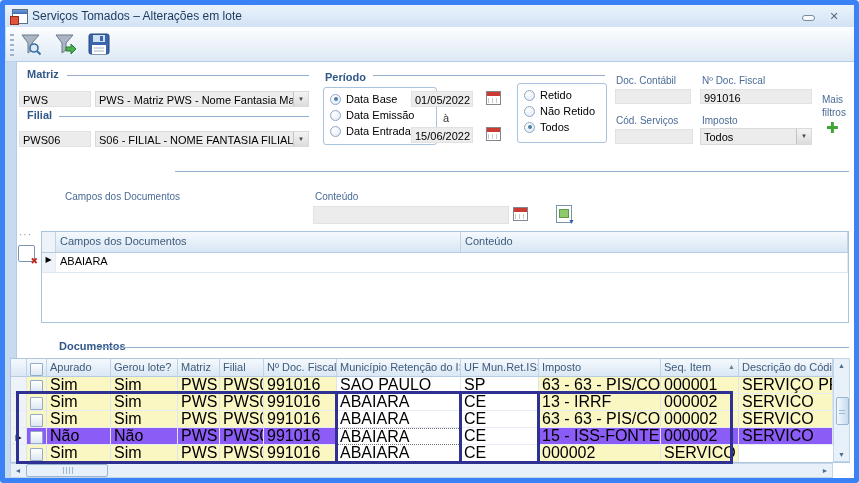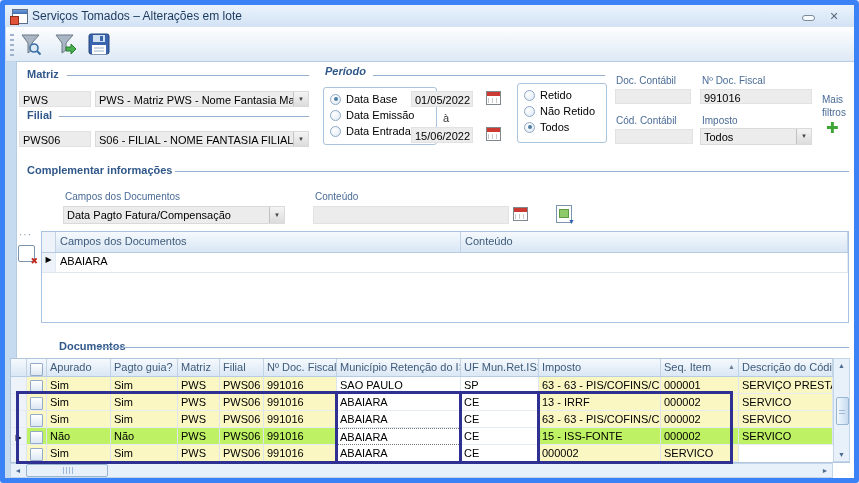--- a/index.html
+++ b/index.html
@@ -48,24 +48,24 @@
   .sgrid .row{display:flex;height:19px;border-bottom:1px solid #dfe7f0;}
   .sgrid .row>div{font-size:11px;color:#000;padding:2px 4px;border-right:1px solid #e4ebf3;box-sizing:border-box;white-space:nowrap;overflow:hidden;}
   .sg-ind{width:14px;flex:none;background:#eef3fa;text-align:center;padding:2px 0 !important;font-size:8px !important;color:#222;}
   .sg-c1{width:405px;flex:none;}
   .sg-c2{flex:1;}
   
   .dgrid{position:absolute;left:5px;top:353px;width:840px;background:#fff;border:1px solid #b0c6de;box-sizing:border-box;}
   .drow{display:grid;grid-template-columns:16px 20px 64px 67px 42px 44px 73px 124px 78px 122px 78px 94px;height:17px;}
   .dhead{display:grid;grid-template-columns:16px 20px 64px 67px 42px 44px 73px 124px 78px 122px 78px 94px;height:18px;background:linear-gradient(#f5f9fd,#d8e6f4);}
   .dhead>div{font-size:11px;color:#3e5b7a;padding:2px 3px;border-right:1px solid #c2d3e4;border-bottom:1px solid #b7cce2;box-sizing:border-box;white-space:nowrap;overflow:hidden;position:relative;}
-  .drow>div{font-size:11px;color:#000;padding:1px 3px;line-height:14px;border-right:1px solid #dde6f0;border-bottom:1px solid #e6ecf4;box-sizing:border-box;white-space:nowrap;overflow:hidden;}
+  .drow>div{font-size:16px;color:#000;padding:1px 3px;line-height:14px;border-right:1px solid #dde6f0;border-bottom:1px solid #e6ecf4;box-sizing:border-box;white-space:nowrap;overflow:hidden;}
   .drow .ind{background:#eef3fa;text-align:center;font-size:8px;padding:3px 0;}
   .drow.yellow>div:not(.ind):not(.wt){background:#fbf7c3;}
-  .drow.sel>div:not(.ind):not(.wt){background:#bef264;}
+  .drow.sel>div:not(.ind):not(.wt){background:#8b5cf6;}
   .drow .wt{background:#fff;}
   .drow .focus-cell{border-top:1px dotted #777;border-bottom:1px dotted #777;}
   .cb{width:11px;height:11px;margin:2px auto;border:1px solid #93abc9;background:linear-gradient(#fff,#dce7f2);border-radius:1px;cursor:pointer;}
   .sort{position:absolute;right:3px;top:4px;font-size:7px;color:#6c7f93;}
   
   .hscroll{position:absolute;left:5px;top:458px;width:823px;height:15px;background:#e8f1fa;border:1px solid #c3d5e8;box-sizing:border-box;display:flex;align-items:center;}
   .vscroll{position:absolute;left:828px;top:353px;width:17px;height:104px;background:#e8f1fa;border:1px solid #c3d5e8;box-sizing:border-box;}
   .sc-btn{font-size:7px;color:#4c6c92;text-align:center;cursor:pointer;flex:none;}
   .h-btn{width:14px;line-height:13px;}
   .v-btn{width:15px;line-height:13px;height:13px;position:absolute;left:0;}
@@ -130,21 +130,21 @@
   </div>
 
   <div class="caption" style="left:22px;top:104px;">Filial</div>
   <div class="rule" style="left:54px;top:111px;width:250px;"></div>
   <div class="field" style="left:14px;top:126px;width:72px;height:16px;">PWS06</div>
   <div class="combo" style="left:90px;top:126px;width:214px;height:16px;">
     <span>S06 - FILIAL -  NOME FANTASIA FILIAL PWS06</span>
     <span class="dd">▼</span>
   </div>
 
-  <div class="caption" style="left:320px;top:60px;font-style:italic;">Período</div>
+  <div class="caption" style="left:320px;top:66px;">Período</div>
   <div class="rule" style="left:368px;top:70px;width:232px;"></div>
   <div class="groupbox" style="left:318px;top:82px;width:112px;height:56px;"></div>
   <div class="radio-row" style="left:325px;top:88px;">
     <span class="radio on"></span>
     <span class="radio-label">Data Base</span>
   </div>
   <div class="radio-row" style="left:325px;top:104px;">
     <span class="radio"></span>
     <span class="radio-label">Data Emissão</span>
   </div>
@@ -168,37 +168,32 @@
   </div>
   <div class="radio-row" style="left:519px;top:116px;">
     <span class="radio on"></span>
     <span class="radio-label">Todos</span>
   </div>
 
   <div class="flabel" style="left:611px;top:70px;">Doc. Contábil</div>
   <div class="field" style="left:610px;top:84px;width:76px;height:15px;"></div>
   <div class="flabel" style="left:697px;top:70px;">Nº Doc. Fiscal</div>
   <div class="field" style="left:695px;top:84px;width:112px;height:15px;">991016</div>
-  <div class="flabel" style="left:611px;top:110px;">Cód. Contábil</div>
+  <div class="flabel" style="left:611px;top:110px;">Cód. Serviços</div>
   <div class="field" style="left:610px;top:124px;width:78px;height:15px;"></div>
   <div class="flabel" style="left:697px;top:110px;">Imposto</div>
   <div class="combo" style="left:695px;top:123px;width:112px;height:17px;">
     <span>Todos</span>
     <span class="dd">▼</span>
   </div>
   <div class="flabel" style="left:817px;top:88px;width:36px;white-space:normal;line-height:13px;">Mais filtros</div>
   <div class="plus-icon" style="left:821px;top:114px;">✚</div>
 
-  <div class="caption" style="left:22px;top:159px;">Complementar informações</div>
   <div class="rule" style="left:170px;top:166px;width:674px;"></div>
   <div class="flabel" style="left:60px;top:186px;">Campos dos Documentos</div>
-  <div class="combo" style="left:58px;top:201px;width:222px;height:18px;">
-    <span>Data Pagto Fatura/Compensação</span>
-    <span class="dd" style="line-height:17px;">▼</span>
-  </div>
   <div class="flabel" style="left:310px;top:186px;">Conteúdo</div>
   <div class="field" style="left:308px;top:201px;width:196px;height:18px;"></div>
   <div class="cal" style="left:508px;top:202px;"></div>
   <div class="doc-add-icon" style="left:551px;top:200px;"></div>
 
   <div class="dots" style="left:14px;top:224px;">···</div>
   <div class="del-icon" style="left:13px;top:240px;"></div>
 
   <div class="sgrid">
     <div class="hdr">
@@ -215,21 +210,21 @@
   <div class="caption" style="left:22px;top:335px;padding-left:32px;">Documentos</div>
   <div class="rule" style="left:92px;top:342px;width:752px;"></div>
 
   <div class="dgrid">
     <div class="dhead">
       <div></div>
       <div>
           <div class="cb"></div>
         </div>
       <div>Apurado</div>
-      <div>Pagto guia?</div>
+      <div>Gerou lote?</div>
       <div>Matriz</div>
       <div>Filial</div>
       <div>Nº Doc. Fiscal</div>
       <div>Município Retenção do ISS</div>
       <div>UF Mun.Ret.ISS</div>
       <div>Imposto</div>
       <div><span>Seq. Item</span><span class="sort">▲</span></div>
       <div>Descrição do Código d</div>
     </div>
 

